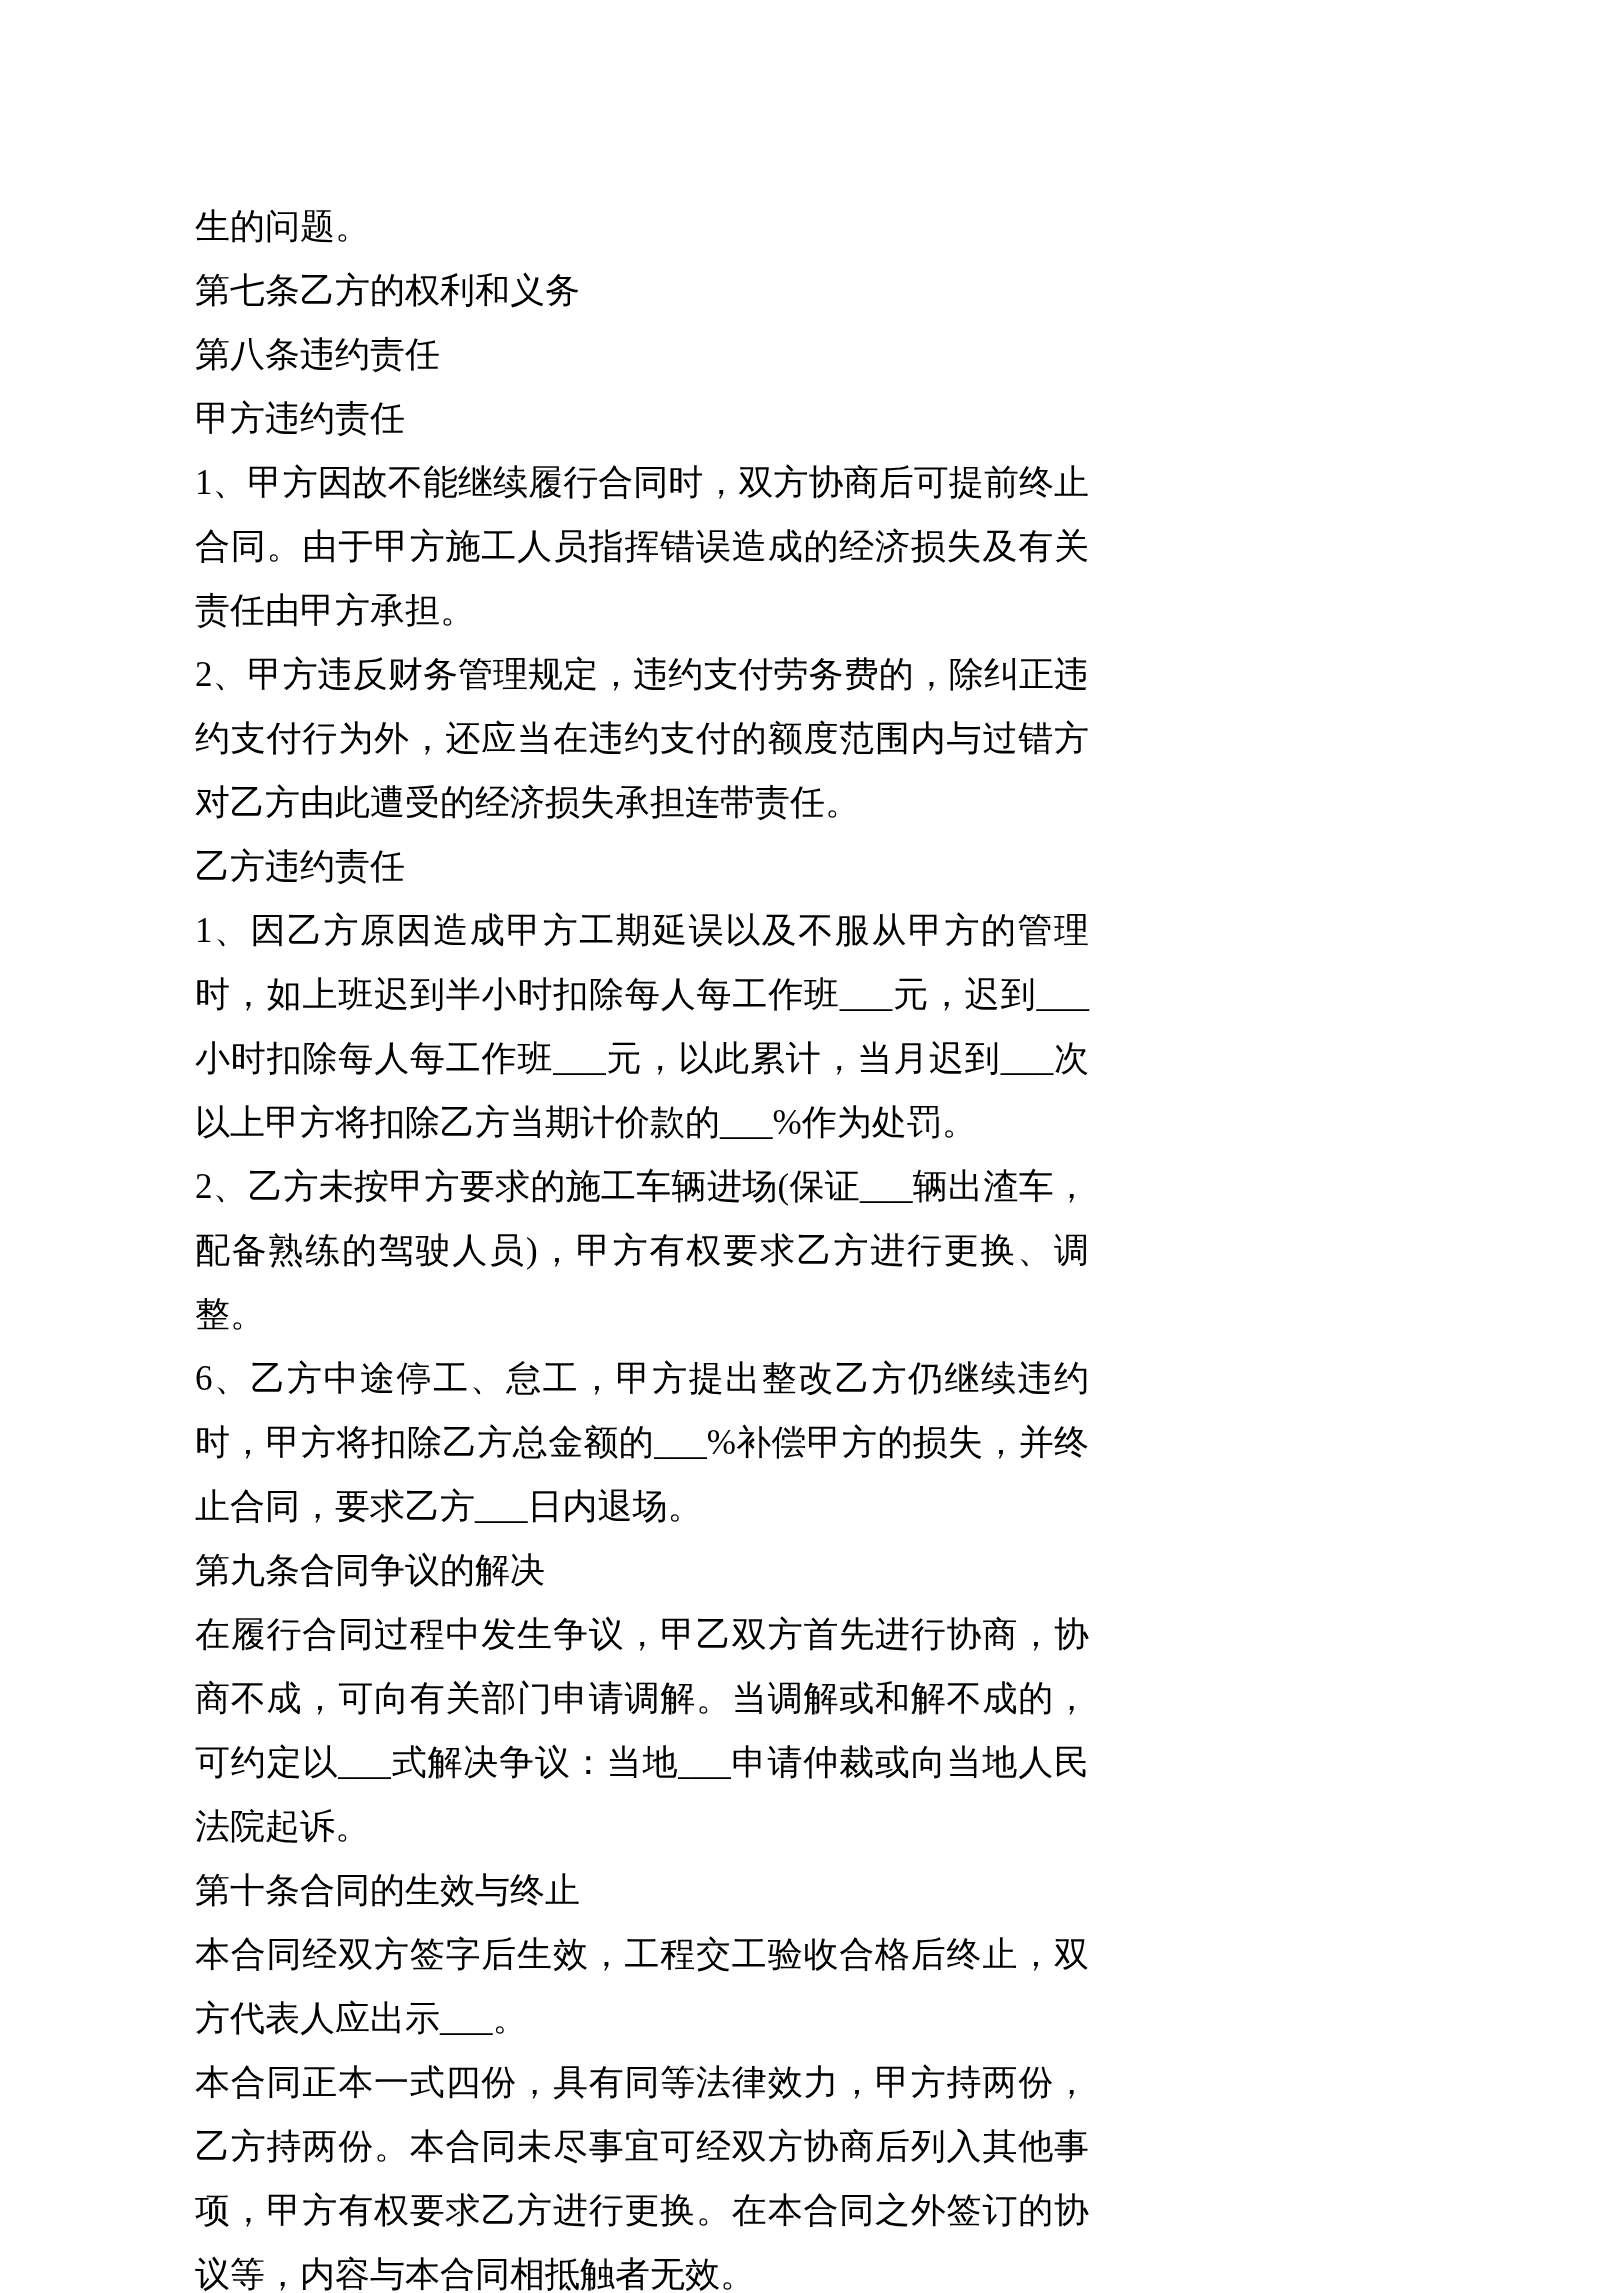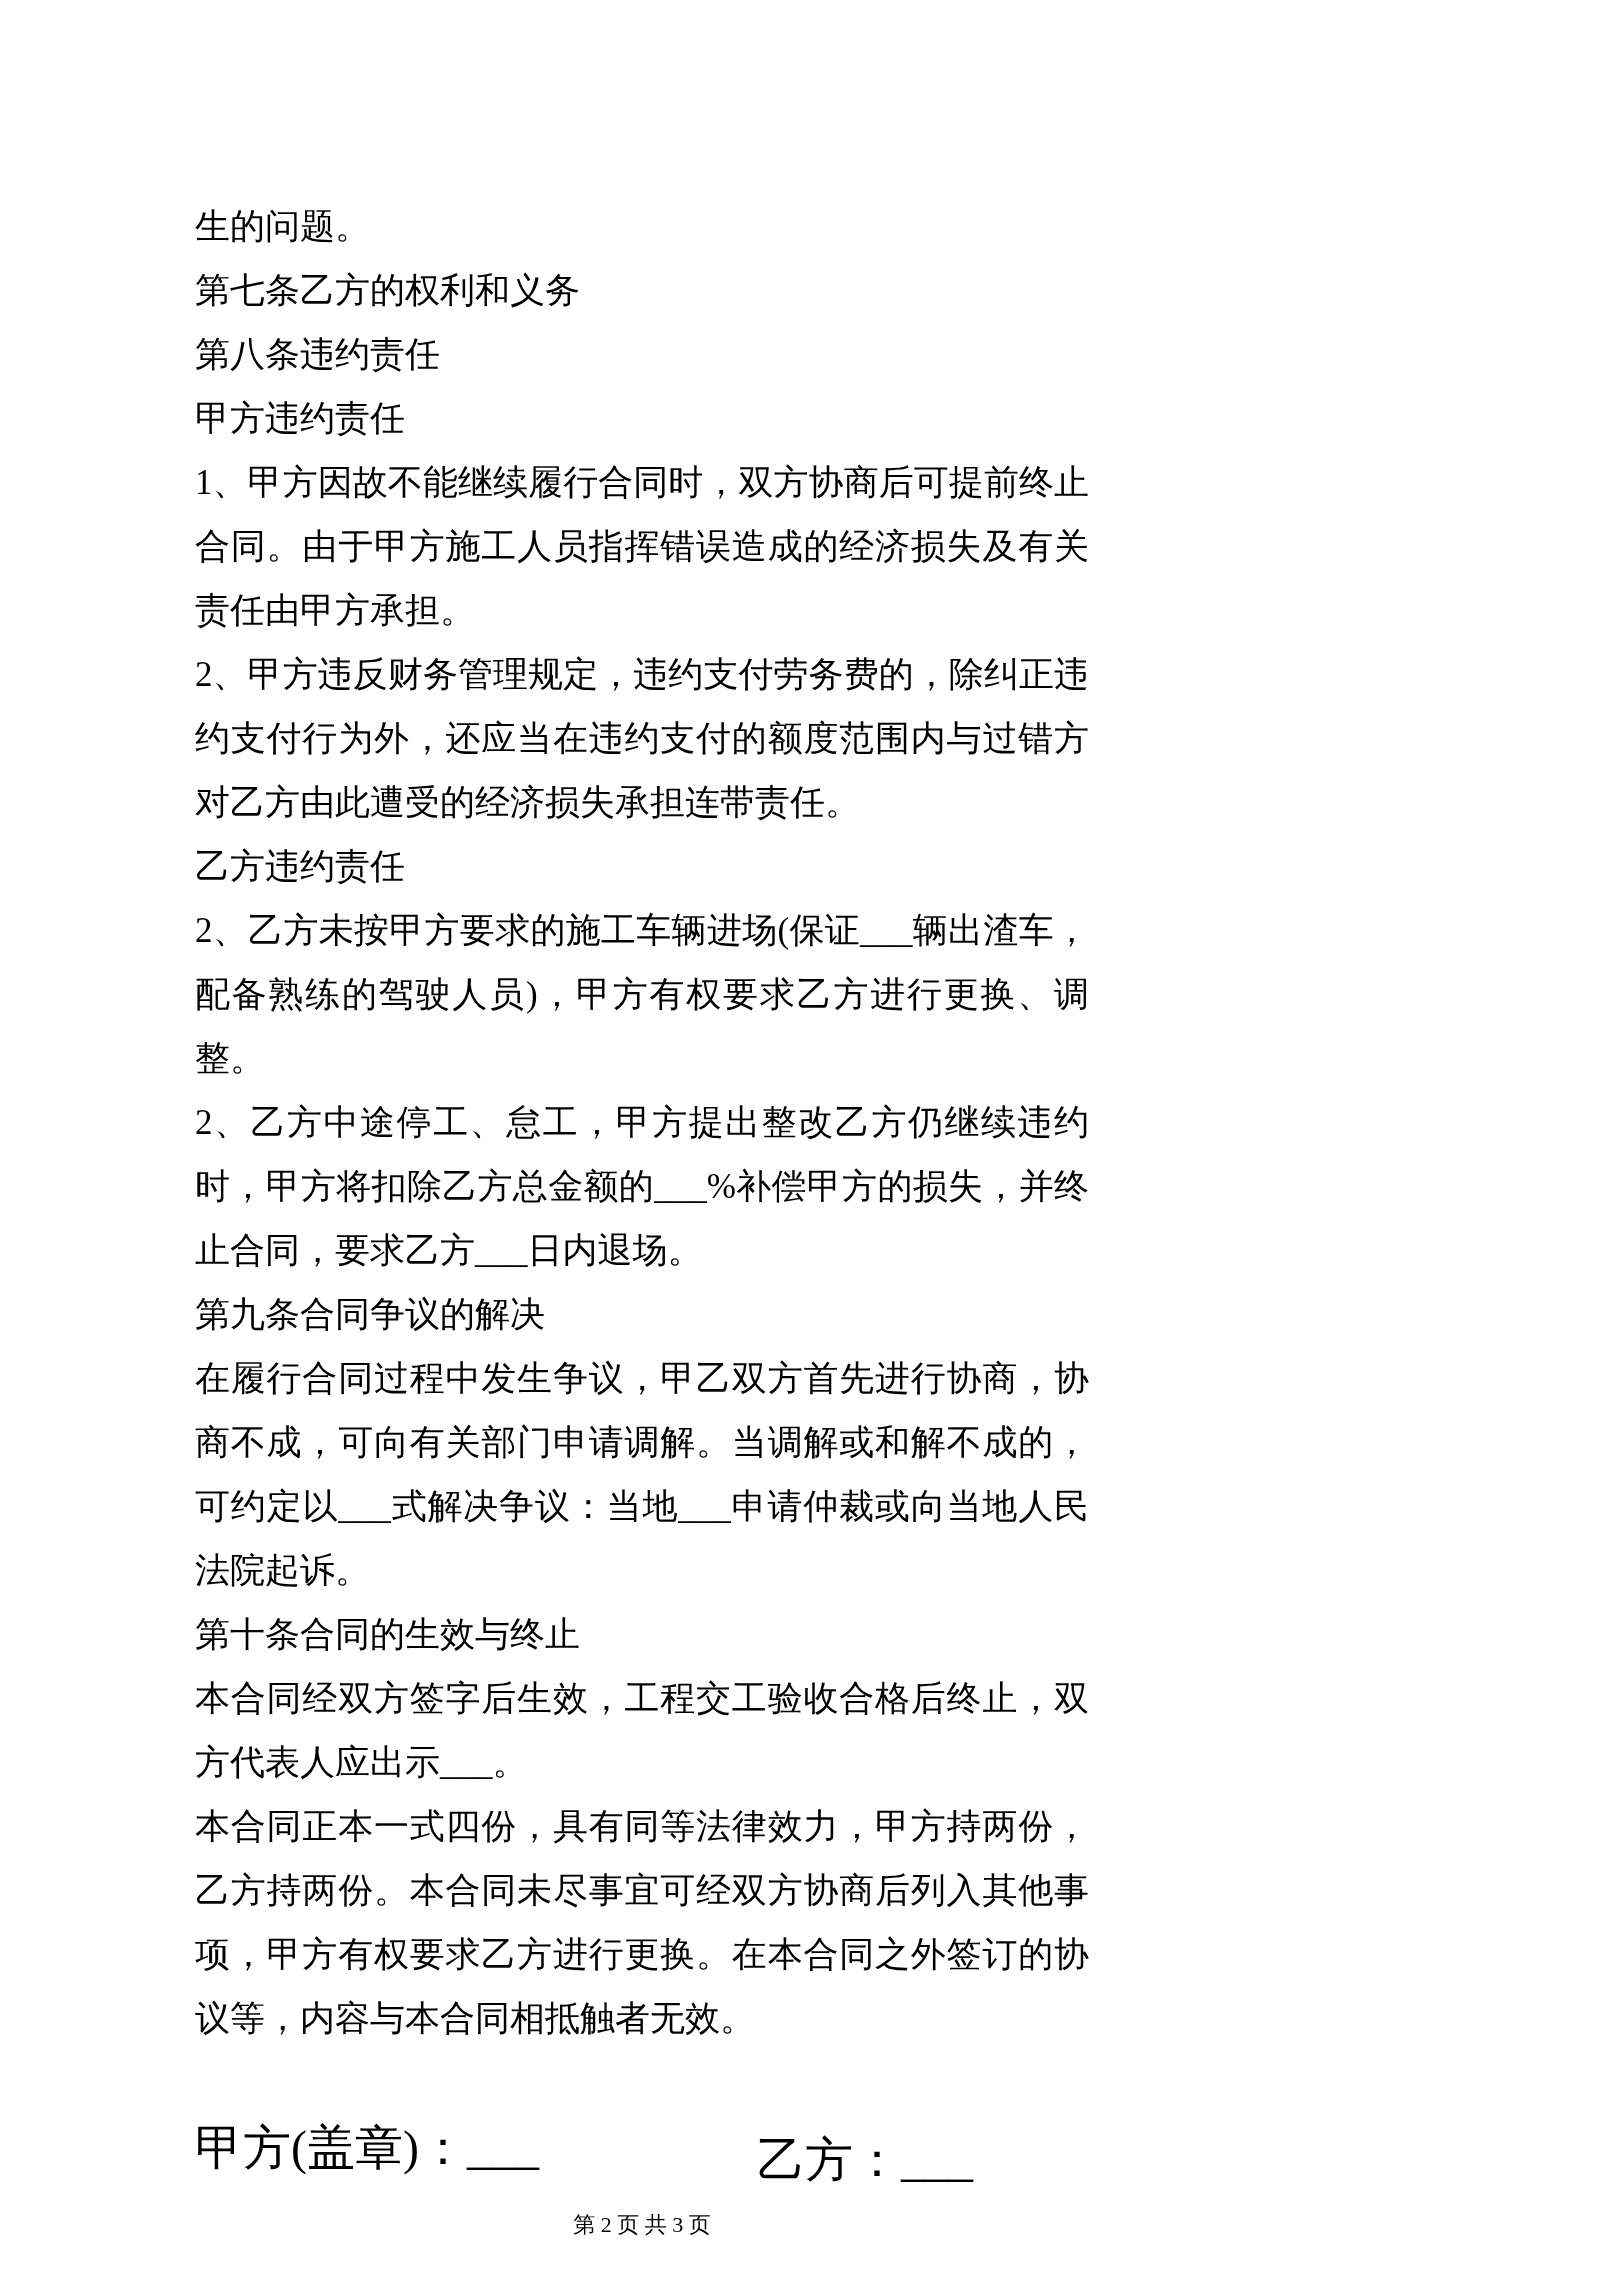--- a/index.html
+++ b/index.html
@@ -49,22 +49,23 @@
 <body>
 
 <div class="page">
   <p class="para">生的问题。</p>
   <p class="para">第七条乙方的权利和义务</p>
   <p class="para">第八条违约责任</p>
   <p class="para">甲方违约责任</p>
   <p class="para">1、甲方因故不能继续履行合同时，双方协商后可提前终止合同。由于甲方施工人员指挥错误造成的经济损失及有关责任由甲方承担。</p>
   <p class="para">2、甲方违反财务管理规定，违约支付劳务费的，除纠正违约支付行为外，还应当在违约支付的额度范围内与过错方对乙方由此遭受的经济损失承担连带责任。</p>
   <p class="para">乙方违约责任</p>
+  <p class="para">1、因乙方原因造成甲方工期延误以及不服从甲方的管理时，如上班迟到半小时扣除每人每工作班___元，迟到___小时扣除每人每工作班___元，以此累计，当月迟到___次以上甲方将扣除乙方当期计价款的___%作为处罚。</p>
   <p class="para">2、乙方未按甲方要求的施工车辆进场(保证___辆出渣车，配备熟练的驾驶人员)，甲方有权要求乙方进行更换、调整。</p>
-  <p class="para">2、乙方中途停工、怠工，甲方提出整改乙方仍继续违约时，甲方将扣除乙方总金额的___%补偿甲方的损失，并终止合同，要求乙方___日内退场。</p>
+  <p class="para">6、乙方中途停工、怠工，甲方提出整改乙方仍继续违约时，甲方将扣除乙方总金额的___%补偿甲方的损失，并终止合同，要求乙方___日内退场。</p>
   <p class="para">第九条合同争议的解决</p>
   <p class="para">在履行合同过程中发生争议，甲乙双方首先进行协商，协商不成，可向有关部门申请调解。当调解或和解不成的，可约定以___式解决争议：当地___申请仲裁或向当地人民法院起诉。</p>
   <p class="para">第十条合同的生效与终止</p>
   <p class="para">本合同经双方签字后生效，工程交工验收合格后终止，双方代表人应出示___。</p>
   <p class="para">本合同正本一式四份，具有同等法律效力，甲方持两份，乙方持两份。本合同未尽事宜可经双方协商后列入其他事项，甲方有权要求乙方进行更换。在本合同之外签订的协议等，内容与本合同相抵触者无效。</p>
 
   <div class="sig-row">
     <span>甲方(盖章)：___</span>
     <span class="sig-b">乙方：___</span>
   </div>

